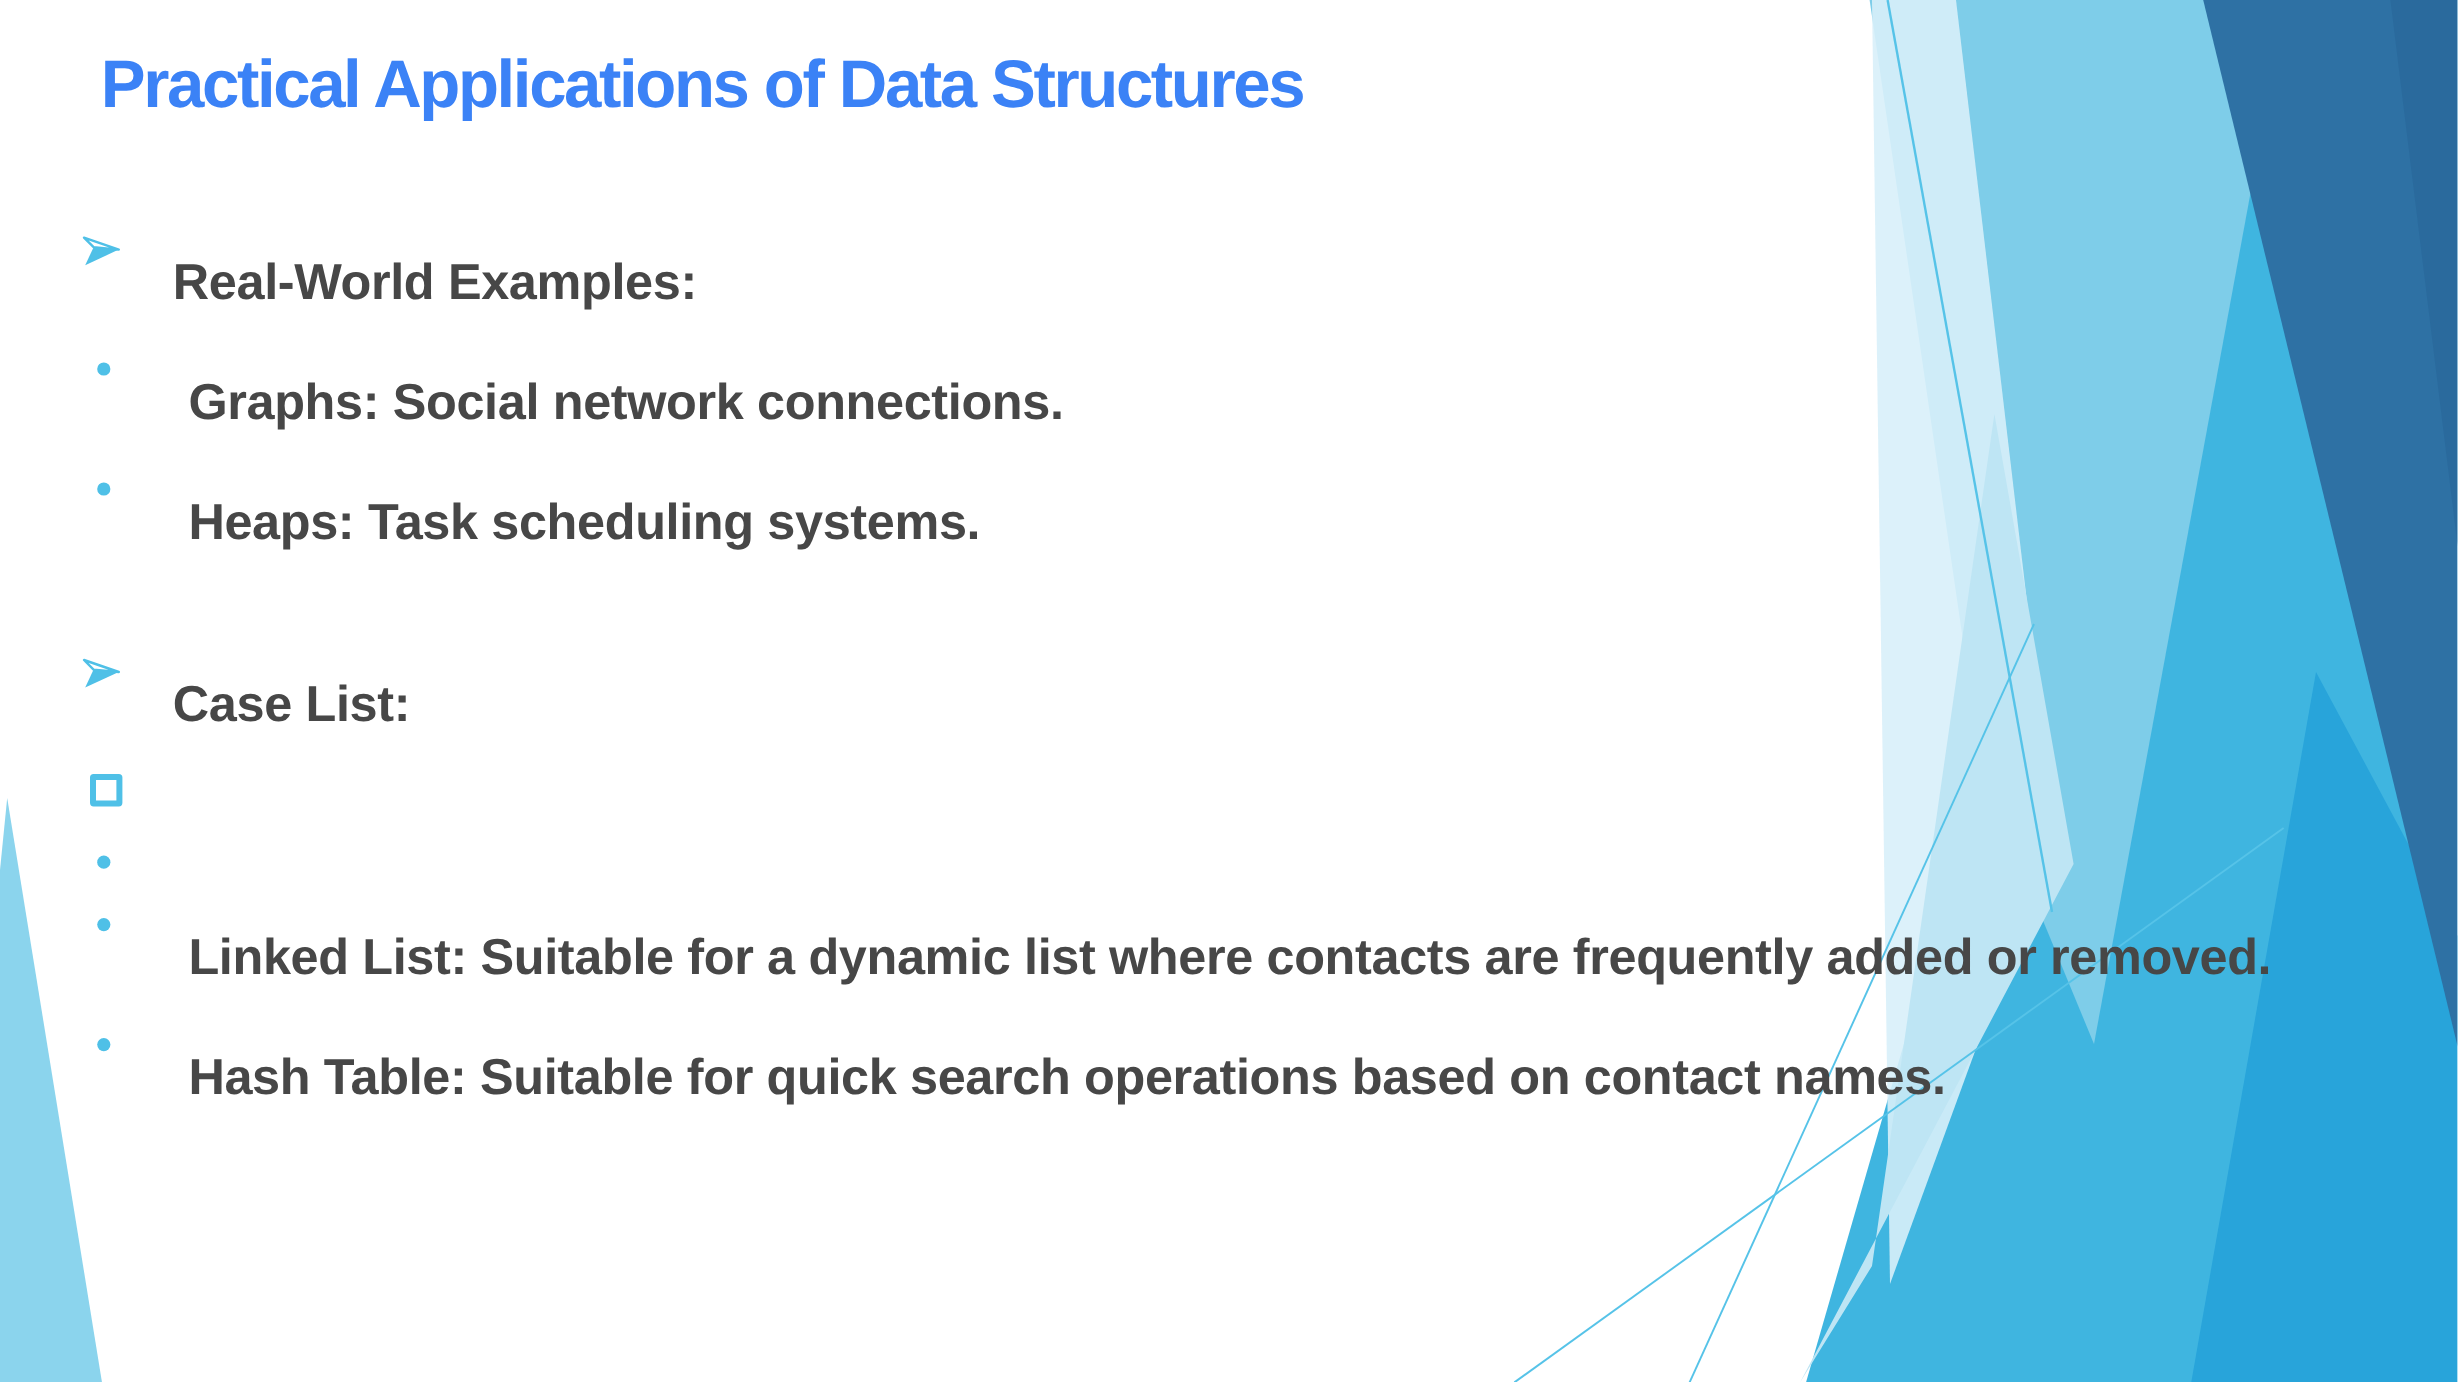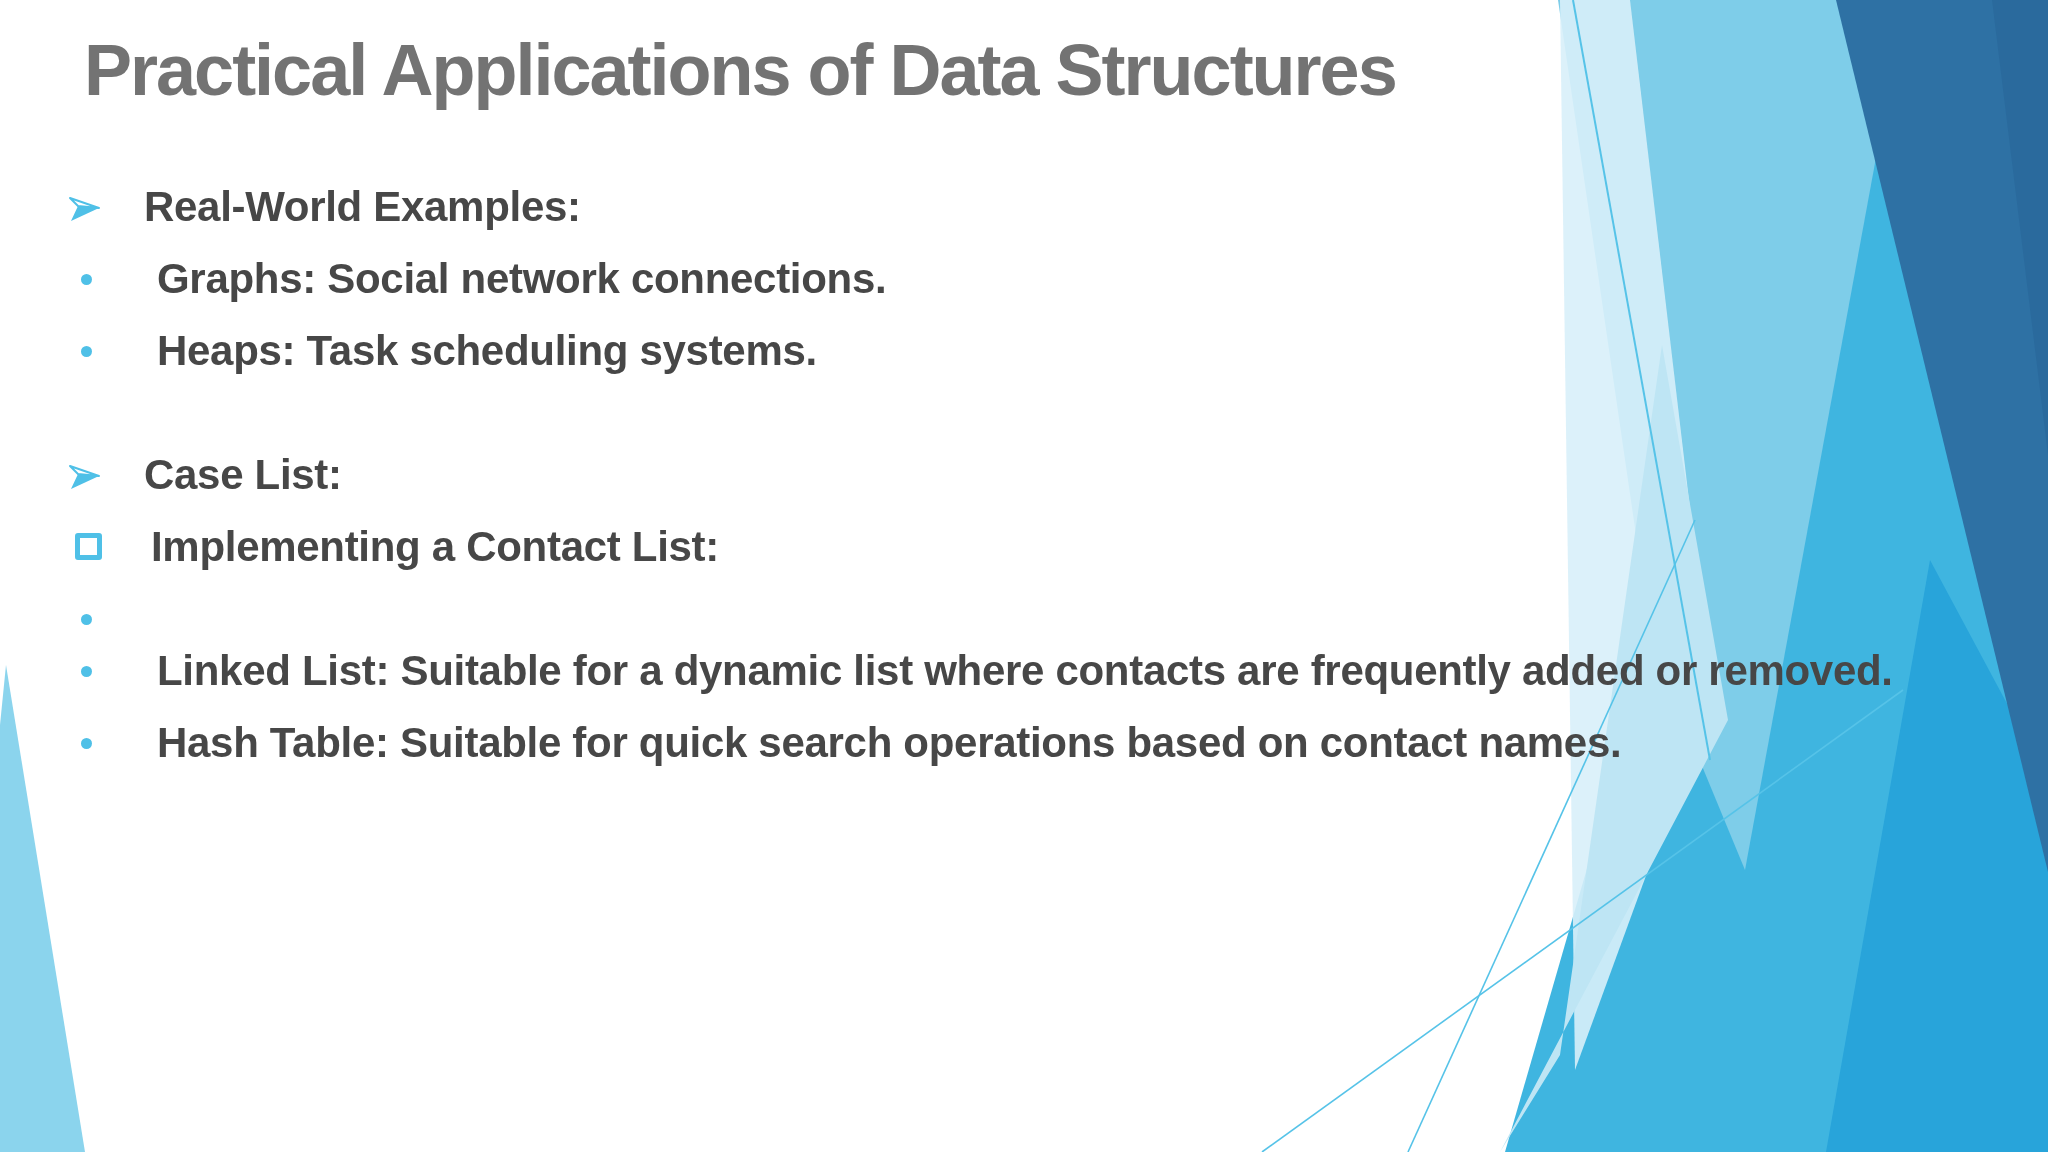--- a/index.html
+++ b/index.html
@@ -7,43 +7,43 @@
     position:relative;
     width:2048px;height:1152px;
     background:#ffffff;
     overflow:hidden;
     font-family:"Liberation Sans",sans-serif;
   }
   .deco{position:absolute;inset:0;width:2048px;height:1152px;}
   .content{position:absolute;inset:0;z-index:2;}
   .title{
     position:absolute;left:84px;top:30px;width:1500px;
-    font-size:72px;line-height:80px;font-weight:bold;
-    color:#737373;letter-spacing:-2px;white-space:nowrap;
+    font-size:56px;line-height:80px;font-weight:bold;
+    color:#3b82f6;letter-spacing:-2px;white-space:nowrap;
   }
   .list{position:absolute;left:60px;top:180px;width:1878px;}
   .group{display:block;}
   .group.second{margin-top:71px;}
   .row{display:flex;align-items:flex-start;margin-bottom:19px;}
   .bullet-box{flex:0 0 76px;width:76px;display:flex;align-items:flex-start;}
   .bullet-box.b-arrow{padding-left:8px;}
   .bullet-box.b-dot{padding-left:21px;}
   .bullet-box.b-square{padding-left:15px;}
   .dot{
     width:11px;height:11px;border-radius:50%;
     background:#4FC0E7;margin-top:22px;display:block;
   }
   .square{
     width:17px;height:17px;border:5px solid #4FC0E7;border-radius:3px;
     background:#ffffff;margin-top:13px;display:block;
   }
   .arrow-svg{display:block;margin-top:13px;}
   .txt{
     font-weight:bold;font-size:42px;line-height:53px;
-    color:#474747;max-width:1772px;letter-spacing:-0.3px;
+    color:#474747;max-width:1772px;letter-spacing:-0.3px;margin-top:28px;
   }
 </style>
 </head>
 <body>
 
 <div class="slide">
 
   <svg class="deco" viewBox="0 0 2048 1152" xmlns="http://www.w3.org/2000/svg" aria-hidden="true">
 
     <polygon points="1838,0 2048,0 2048,1152 1505,1152" fill="#3FB5E0"></polygon>
@@ -106,21 +106,20 @@
               <path d="M10,13 L31,15 L3,28 Z" fill="#4FC0E7"></path>
             </svg>
           </span>
           <span class="txt">Case List:</span>
         </div>
 
         <div class="row">
           <span class="bullet-box b-square">
               <span class="square"></span>
             </span>
-          <span class="txt">Implementing a Contact List:</span>
         </div>
 
         <div class="row">
           <span class="bullet-box b-dot">
               <span class="dot"></span>
             </span>
         </div>
 
         <div class="row">
           <span class="bullet-box b-dot">

